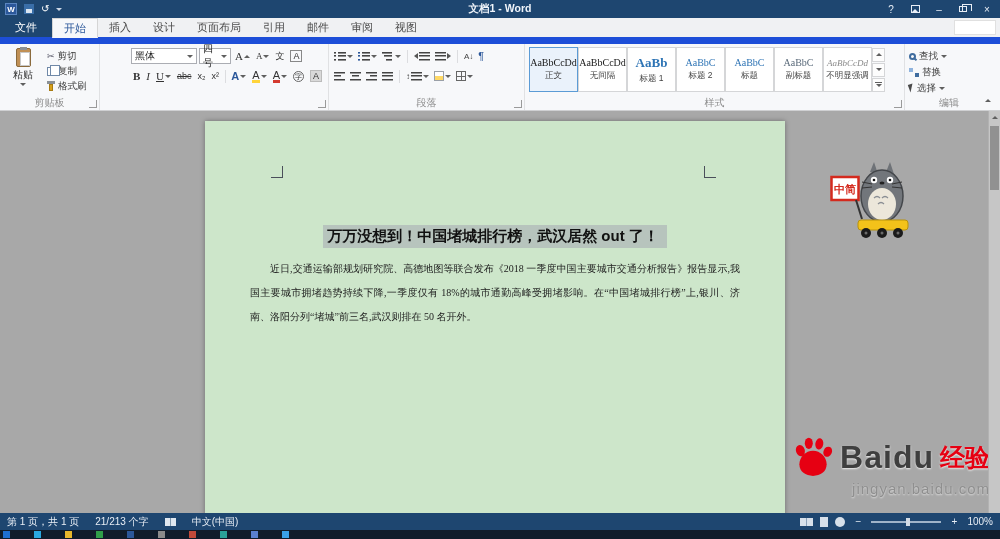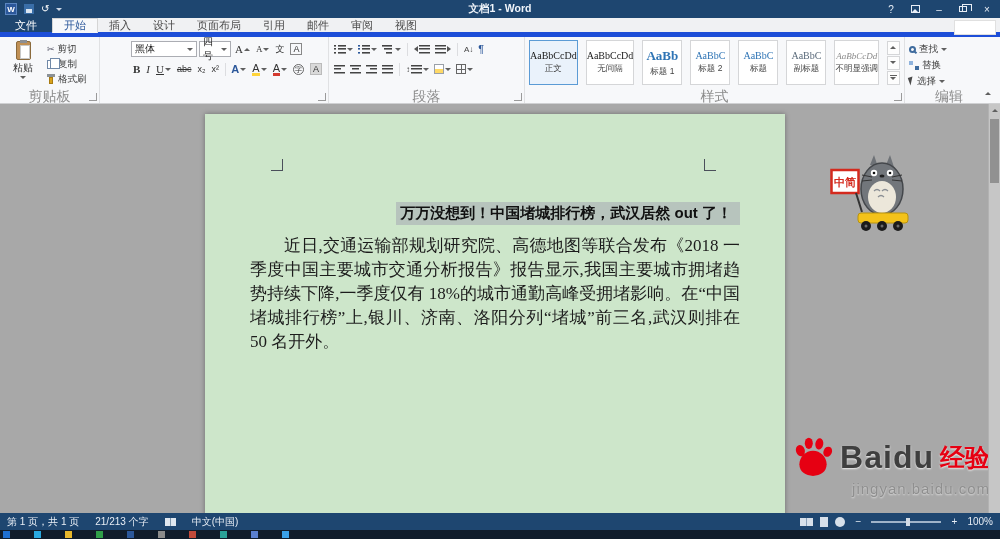--- a/index.html
+++ b/index.html
@@ -20,30 +20,30 @@
   .ic-restore { width:8px; height:6px; border:1px solid #e8eef6; position:relative; }
   .ic-restore::before { content:""; position:absolute; left:2px; top:-3px; width:8px; height:6px; border:1px solid #e8eef6; border-bottom:none; }
   .ic-ribopt { width:9px; height:8px; border:1px solid #e8eef6; display:flex; align-items:flex-end; justify-content:center; }
 
   
   .cd { width:0; height:0; border-left:3px solid transparent; border-right:3px solid transparent; border-top:3px solid #5f5f5f; display:inline-block; }
   .cu { width:0; height:0; border-left:3px solid transparent; border-right:3px solid transparent; border-bottom:3px solid #5f5f5f; display:inline-block; }
   .cu.white { border-bottom-color:#e8eef6; }
 
   
-  .tabsrow { height:19px; background:#f0f1f3; display:flex; align-items:stretch; border-bottom:5px solid #1d4ed8; flex:none; position:relative; }
+  .tabsrow { height:26px; background:#f0f1f3; display:flex; align-items:stretch; border-bottom:7px solid #1d4ed8; flex:none; position:relative; }
   .file-tab { background:#1e4670; color:#fff; padding:0 15px; display:flex; align-items:center; font-size:11px; }
   .rtab { padding:0 11px; display:flex; align-items:center; font-size:11px; color:#4a4a4a; }
   .rtab.active { background:#f7f8fa; color:#2b579a; border:1px solid #d5d5d5; border-bottom:1px solid #f7f8fa; margin-bottom:-1px; }
   .account-box { position:absolute; right:4px; top:2px; width:42px; height:15px; background:#fff; border:1px solid #e0e0e0; }
 
   
   .ribbon { height:67px; background:#f7f8fa; border-bottom:1px solid #cfd0d2; display:flex; flex:none; position:relative; }
   .group { position:relative; display:flex; flex-direction:column; border-right:1px solid #e0e1e3; padding:3px 4px 0; }
-  .grp-label { margin-top:auto; height:13px; line-height:12px; font-size:14px; color:#8c8c8c; text-align:center; }
+  .grp-label { margin-top:auto; height:13px; line-height:12px; font-size:10px; color:#8c8c8c; text-align:center; }
   .launch { position:absolute; right:2px; bottom:2px; width:8px; height:8px; border-right:1px solid #9a9a9a; border-bottom:1px solid #9a9a9a; }
   .g-clip { width:100px; }
   .g-font { width:202px;margin-left:27px; }
   .g-para { width:196px; }
   .g-styles { width:380px; }
   .g-edit { width:88px; border-right:none; }
 
   
   .clip-body { display:flex; gap:5px; }
   .paste-btn { width:38px; display:flex; flex-direction:column; align-items:center; gap:1px; padding-top:1px; font-size:10px; color:#333; }
@@ -96,21 +96,21 @@
   .al-j { background-size:11px 1.5px,11px 1.5px,11px 1.5px; background-position:0 0,0 3.7px,0 7.4px; }
   .tri-l { width:0; height:0; border-top:3px solid transparent; border-bottom:3px solid transparent; border-right:4px solid #555; }
   .tri-r { width:0; height:0; border-top:3px solid transparent; border-bottom:3px solid transparent; border-left:4px solid #555; }
   .txt-ic { font-size:8px; color:#444; }
   .ic-shade { width:10px; height:10px; border:1px solid #9aa0a8; background:linear-gradient(#fff 0 55%,#ffd966 55%); }
   .ic-borders { width:10px; height:10px; border:1px solid #666; background-repeat:no-repeat;
     background-image:linear-gradient(#666,#666),linear-gradient(#666,#666);
     background-size:1px 100%,100% 1px; background-position:50% 0,0 50%; }
 
   
-  .sty-body { display:flex; gap:8px; }
+  .sty-body { display:flex; gap:0; }
   .stybox { width:49px; height:45px; background:#fff; border:1px solid #d5d6d8; display:flex; flex-direction:column; align-items:center; justify-content:center; gap:2px; }
   .stybox.sel { border-color:#5b9bd5; background:#eaf2fb; }
   .prev { font-size:10px; color:#1a1a1a; font-family:"Liberation Serif","DejaVu Serif",serif; white-space:nowrap; }
   .prev.hd { color:#2e74b5; }
   .prev.h1 { font-size:13px; font-weight:bold; }
   .prev.sub { color:#5a6a7a; }
   .prev.dim { color:#8a8a8a; font-style:italic; font-size:9px; }
   .sname { font-size:8.5px; color:#444; white-space:nowrap; }
   .sty-scroll { display:flex; flex-direction:column; gap:1px; justify-content:center; }
   .sbtn { width:13px; height:14px; border:1px solid #d5d6d8; background:#fdfdfd; display:flex; align-items:center; justify-content:center; flex-direction:column; gap:1px; }
@@ -129,23 +129,23 @@
 
   
   .doc-area { flex:1; position:relative; background:#a8a8a8; overflow:hidden; }
   .page { position:absolute; left:205px; top:10px; width:580px; height:430px; background:#cde6ca; box-shadow:0 0 5px rgba(0,0,0,.35); }
   .crop { position:absolute; width:12px; height:12px; }
   .crop-tl { left:66px; top:45px; border-right:1px solid #4a4f5a; border-bottom:1px solid #4a4f5a; }
   .crop-tr { left:499px; top:45px; border-left:1px solid #4a4f5a; border-bottom:1px solid #4a4f5a; }
   .page-inner { position:absolute; inset:0; padding:74px 45px 0 45px; font-family:"Liberation Serif","DejaVu Serif",serif; color:#1c1c1c; }
   .doc-title { text-align:center; font-size:13.5px; color:#262626; }
   .endmark { display:inline-block; width:8px; height:12px; background:#b9c6bd; vertical-align:-2px; margin-left:2px; }
-  .doc-heading { text-align:right; margin-top:14px; margin-bottom:9px; }
+  .doc-heading { text-align:center; margin-top:30px; margin-bottom:9px; }
   .doc-heading span { display:inline-block; background:#b7c4bd; font-family:"Liberation Sans","DejaVu Sans",sans-serif; font-weight:bold; font-size:15px; padding:2px 8px 2px 4px; color:#111; }
-  .doc-para { font-size:17px; line-height:24px; text-align:justify; text-indent:2em; }
+  .doc-para { font-size:10px; line-height:24px; text-align:justify; text-indent:2em; }
 
   
   .mascot { position:absolute; left:830px; top:50px; width:84px; height:80px; }
   .brand { position:absolute; right:10px; bottom:16px; text-align:right; }
   .brand-row { display:flex; align-items:center; justify-content:flex-end; gap:6px; }
   .brand-latin { font-size:32px; font-weight:bold; color:#3f3f3f; text-shadow:0 1px 2px rgba(255,255,255,.8); letter-spacing:1px; }
   .brand-cn { font-size:25px; font-weight:bold; color:#e60012; text-shadow:0 1px 2px rgba(255,255,255,.8); }
   .brand-url { font-size:15px; color:#8f8f8f; letter-spacing:1px; margin-top:2px; text-shadow:0 1px 2px rgba(255,255,255,.7); }
 
   

